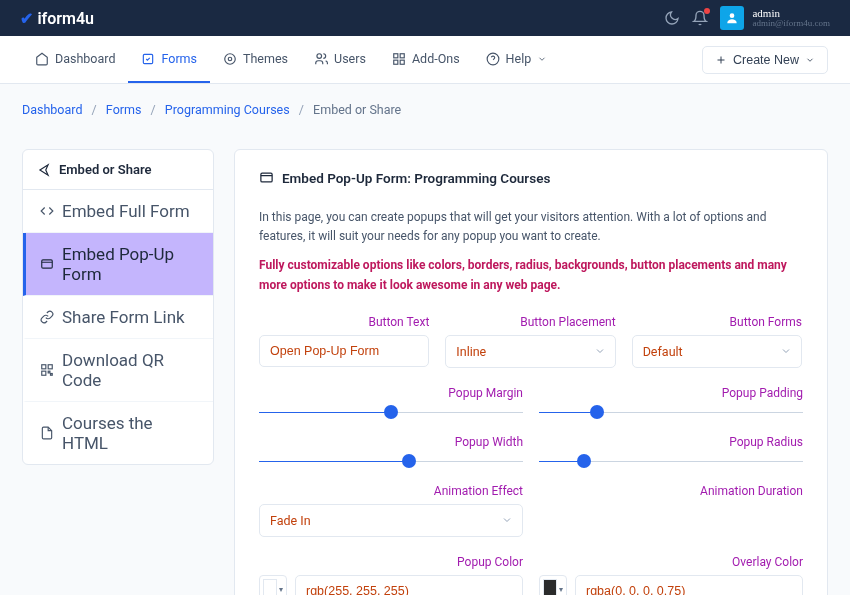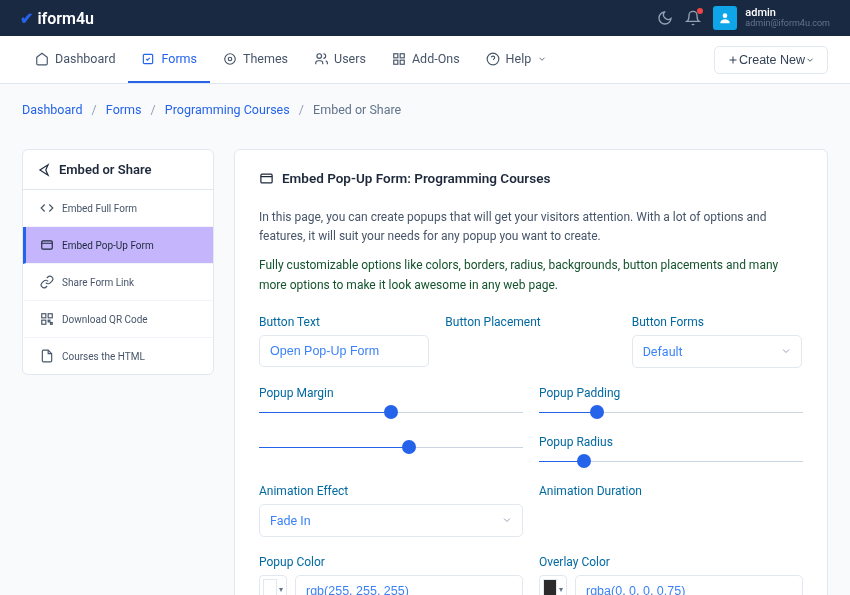--- a/index.html
+++ b/index.html
@@ -5,54 +5,54 @@
 * { margin: 0; padding: 0; box-sizing: border-box; }
 body { font-family: -apple-system, BlinkMacSystemFont, "Segoe UI", Roboto, sans-serif; font-size: 13px; color: #1e293b; background: #f8fafc; }
 .topbar { background: #1a2942; height: 36px; display: flex; align-items: center; padding: 0 20px; justify-content: space-between; }
 .logo { color: #fff; font-weight: 600; font-size: 16px; display: flex; align-items: center; gap: 4px; }
 .logo-mark { color: #2563eb; font-weight: 900; }
 .topbar-right { display: flex; align-items: center; gap: 12px; }
 .topbar-icon { width: 16px; height: 16px; color: #94a3b8; cursor: pointer; position: relative; }
 .badge-dot { position: absolute; top: -2px; right: -2px; width: 6px; height: 6px; background: #ef4444; border-radius: 50%; }
 .user-block { display: flex; align-items: center; gap: 8px; }
 .avatar { width: 24px; height: 24px; background: #0ea5e9; border-radius: 3px; display: flex; align-items: center; justify-content: center; color: #fff; }
-.user-info { display: flex; flex-direction: column; line-height: 1.1; }
+.user-info { display: flex; flex-direction: column; line-height: 1.1; font-family: Liberation Serif, serif; }
 .user-name { color: #fff; font-size: 11px; font-weight: 500; }
 .user-email { color: #64748b; font-size: 9px; }
 
 .navbar { background: #fff; border-bottom: 1px solid #e2e8f0; height: 48px; display: flex; align-items: center; padding: 0 22px; justify-content: space-between; }
 .nav-items { display: flex; gap: 0; height: 100%; }
 .nav-item { display: flex; align-items: center; gap: 6px; padding: 0 13px; color: #475569; font-size: 12.5px; cursor: pointer; border-bottom: 2px solid transparent; height: 100%; }
 .nav-item.active { color: #2563eb; border-bottom-color: #2563eb; }
 .nav-icon { width: 14px; height: 14px; }
-.create-btn { border: 1px solid #e2e8f0; background: #fff; padding: 6px 12px; border-radius: 5px; font-size: 12.5px; color: #334155; cursor: pointer; display: flex; align-items: center; }
+.create-btn { border: 1px solid #e2e8f0; background: #fff; padding: 6px 12px; border-radius: 5px; font-size: 12.5px; color: #334155; cursor: pointer; display: flex; align-items: center; gap: 6px; }
 
 .container { padding: 18px 22px; }
 .breadcrumb { font-size: 12.5px; color: #64748b; margin-bottom: 32px; }
 .breadcrumb a { color: #2563eb; text-decoration: none; }
 .breadcrumb-sep { margin: 0 6px; color: #94a3b8; }
 
 .content { display: flex; gap: 20px; align-items: flex-start; }
 .sidebar { width: 192px; background: #fff; border: 1px solid #e2e8f0; border-radius: 6px; overflow: hidden; }
 .sidebar-header { padding: 12px 14px; border-bottom: 1px solid #e2e8f0; font-weight: 600; font-size: 13px; display: flex; align-items: center; gap: 8px; }
-.sidebar-item { padding: 11px 14px; border-bottom: 1px solid #f1f5f9; font-size: 10px; color: #475569; cursor: pointer; display: flex; align-items: center; gap: 8px; border-left: 3px solid transparent; }
+.sidebar-item { padding: 11px 14px; border-bottom: 1px solid #f1f5f9; font-size: 17px; color: #475569; cursor: pointer; display: flex; align-items: center; gap: 8px; border-left: 3px solid transparent; }
 .sidebar-item:last-child { border-bottom: none; }
 .sidebar-item.active { background: #c4b5fd; color: #1e293b; border-left-color: #2563eb; }
 .si-icon { width: 14px; height: 14px; flex-shrink: 0; }
 
 .main { flex: 1; background: #fff; border: 1px solid #e2e8f0; border-radius: 6px; padding: 20px 24px 28px; }
-.page-title { font-size: 13.5px; font-weight: 600; display: flex; align-items: flex-end; gap: 8px; margin-bottom: 22px; }
+.page-title { font-size: 13.5px; font-weight: 600; display: flex; align-items: flex-start; gap: 8px; margin-bottom: 22px; }
 .intro { font-size: 12px; color: #475569; line-height: 1.6; margin-bottom: 10px; }
-.intro-bold { font-weight: 400; color: #14532d; }
+.intro-bold { font-weight: 700; color: #be185d; }
 
 .form-grid { display: flex; flex-wrap: wrap; gap: 18px 16px; margin-top: 20px; }
 .col-4 { width: calc(33.333% - 11px); }
 .col-6 { width: calc(50% - 8px); }
-.field-label { font-size: 12px; color: #0369a1; margin-bottom: 6px; display: block; }
-.text-input, .select-input { width: 100%; border: 1px solid #e2e8f0; border-radius: 5px; padding: 8px 10px; font-size: 12.5px; color: #3b82f6; background: #fff; }
+.field-label { font-size: 12px; color: #a21caf; margin-bottom: 6px; display: block; text-align: right; }
+.text-input, .select-input { width: 100%; border: 1px solid #e2e8f0; border-radius: 5px; padding: 8px 10px; font-size: 12.5px; color: #c2410c; background: #fff; }
 .select-wrap { position: relative; }
 .select-caret { position: absolute; right: 10px; top: 50%; transform: translateY(-50%); pointer-events: none; color: #94a3b8; }
 
 .slider-track { height: 1px; background: #cbd5e1; position: relative; margin: 12px 0 4px; }
 .slider-fill { position: absolute; height: 1px; background: #2563eb; left: 0; top: 0; }
 .slider-thumb { position: absolute; width: 14px; height: 14px; background: #2563eb; border-radius: 50%; top: 50%; transform: translate(-50%, -50%); cursor: pointer; }
 
 .color-row { display: flex; gap: 8px; }
 .color-swatch { width: 28px; height: 30px; border: 1px solid #e2e8f0; border-radius: 4px; display: flex; align-items: center; padding: 3px; gap: 2px; cursor: pointer; }
 .swatch-box { flex: 1; height: 100%; border: 1px solid #e2e8f0; }
@@ -226,20 +226,26 @@
       <p class="intro intro-bold">Fully customizable options like colors, borders, radius, backgrounds, button placements and many more options to make it look awesome in any web page.</p>
 
       <div class="form-grid">
 
         <div class="col-4">
           <label class="field-label">Button Text</label>
           <input class="text-input" value="Open Pop-Up Form" style="">
         </div>
         <div class="col-4">
           <label class="field-label">Button Placement</label>
+          <div class="select-wrap">
+            <div class="select-input">Inline</div>
+            <svg class="select-caret" width="12" height="12" viewBox="0 0 24 24" fill="none" stroke="currentColor" stroke-width="2">
+                <polyline points="6 9 12 15 18 9"></polyline>
+              </svg>
+          </div>
         </div>
         <div class="col-4">
           <label class="field-label">Button Forms</label>
           <div class="select-wrap">
             <div class="select-input">Default</div>
             <svg class="select-caret" width="12" height="12" viewBox="0 0 24 24" fill="none" stroke="currentColor" stroke-width="2">
                 <polyline points="6 9 12 15 18 9"></polyline>
               </svg>
           </div>
         </div>
@@ -253,20 +259,21 @@
         </div>
         <div class="col-6">
           <label class="field-label">Popup Padding</label>
           <div class="slider-track">
             <div class="slider-fill" style="width: 22%;"></div>
             <div class="slider-thumb" style="left: 22%;"></div>
           </div>
         </div>
 
         <div class="col-6">
+          <label class="field-label">Popup Width</label>
           <div class="slider-track">
             <div class="slider-fill" style="width: 57%;"></div>
             <div class="slider-thumb" style="left: 57%;"></div>
           </div>
         </div>
         <div class="col-6">
           <label class="field-label">Popup Radius</label>
           <div class="slider-track">
             <div class="slider-fill" style="width: 17%;"></div>
             <div class="slider-thumb" style="left: 17%;"></div>

